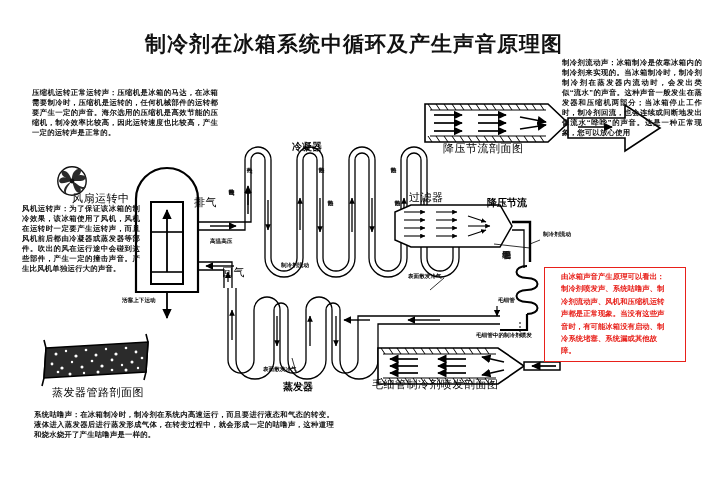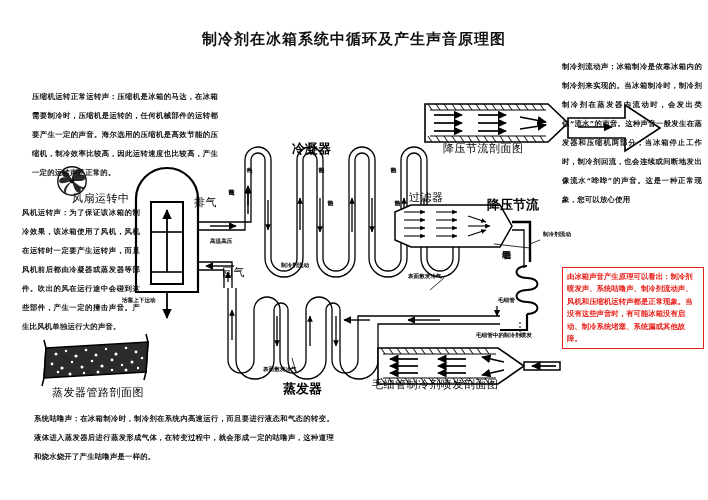--- a/index.html
+++ b/index.html
@@ -11,63 +11,63 @@
     overflow:hidden;
     color:#111;
   }
   #stage{position:absolute;left:0;top:0;width:708px;height:500px;}
   .abs{position:absolute;}
 
   
   #title{
     left:0;top:30px;width:708px;
     text-align:center;
-    font-size:15px;
+    font-size:21px;
     font-weight:bold;
     letter-spacing:1px;
     font-family:"DejaVu Serif","Liberation Serif",serif;
   }
 
   
   .para{
     font-size:7.4px;
-    line-height:19px;
+    line-height:10px;
     color:#111;
     font-weight:bold;
-    font-family:Liberation Mono, monospace;
+    font-family:Liberation Sans, sans-serif;
     text-align:justify;
     letter-spacing:0.2px;
   }
   #p-compressor{left:32px;top:88px;width:186px;}
   #p-fan{left:22px;top:204px;width:118px;}
   #p-top-right{left:562px;top:58px;width:140px;}
   #p-bottom-left{left:34px;top:410px;width:300px;}
   #p-bottom-right{left:350px;top:400px;width:348px;}
 
   
   #p-red{
-    left:562px;top:267px;width:142px;
+    left:544px;top:267px;width:142px;
     border:1.3px solid #e8201a;
-    padding:3px 4px;
+    padding:3px 16px;
     color:#e8201a;
     font-size:7.4px;
     line-height:12.4px;
     font-weight:bold;
     box-sizing:border-box;
   }
 
   
   .caption{
     font-size:11px;font-weight:normal;
     font-family:"DejaVu Serif","Liberation Serif",serif;
     letter-spacing:0.5px;
     color:#000;
   }
   .label{
-    font-size:13px;font-weight:bold;
+    font-size:10px;font-weight:bold;
     font-family:"DejaVu Sans","Liberation Sans",sans-serif;
     color:#000;
     white-space:nowrap;
   }
   .tinylabel{
     font-size:5.6px;font-weight:bold;
     font-family:"DejaVu Sans","Liberation Sans",sans-serif;
     color:#000;
     white-space:nowrap;
   }

